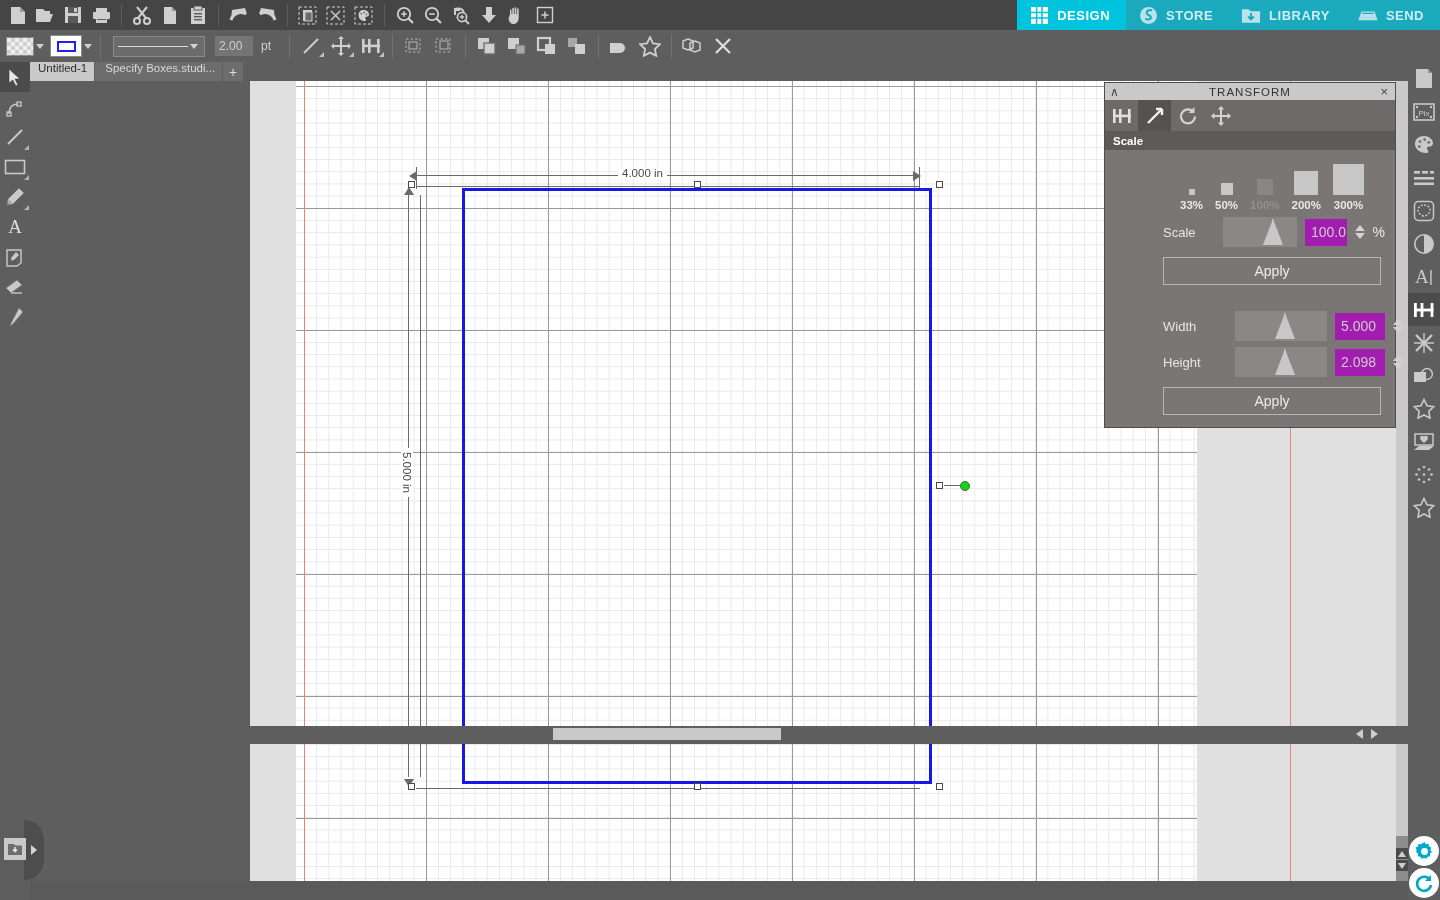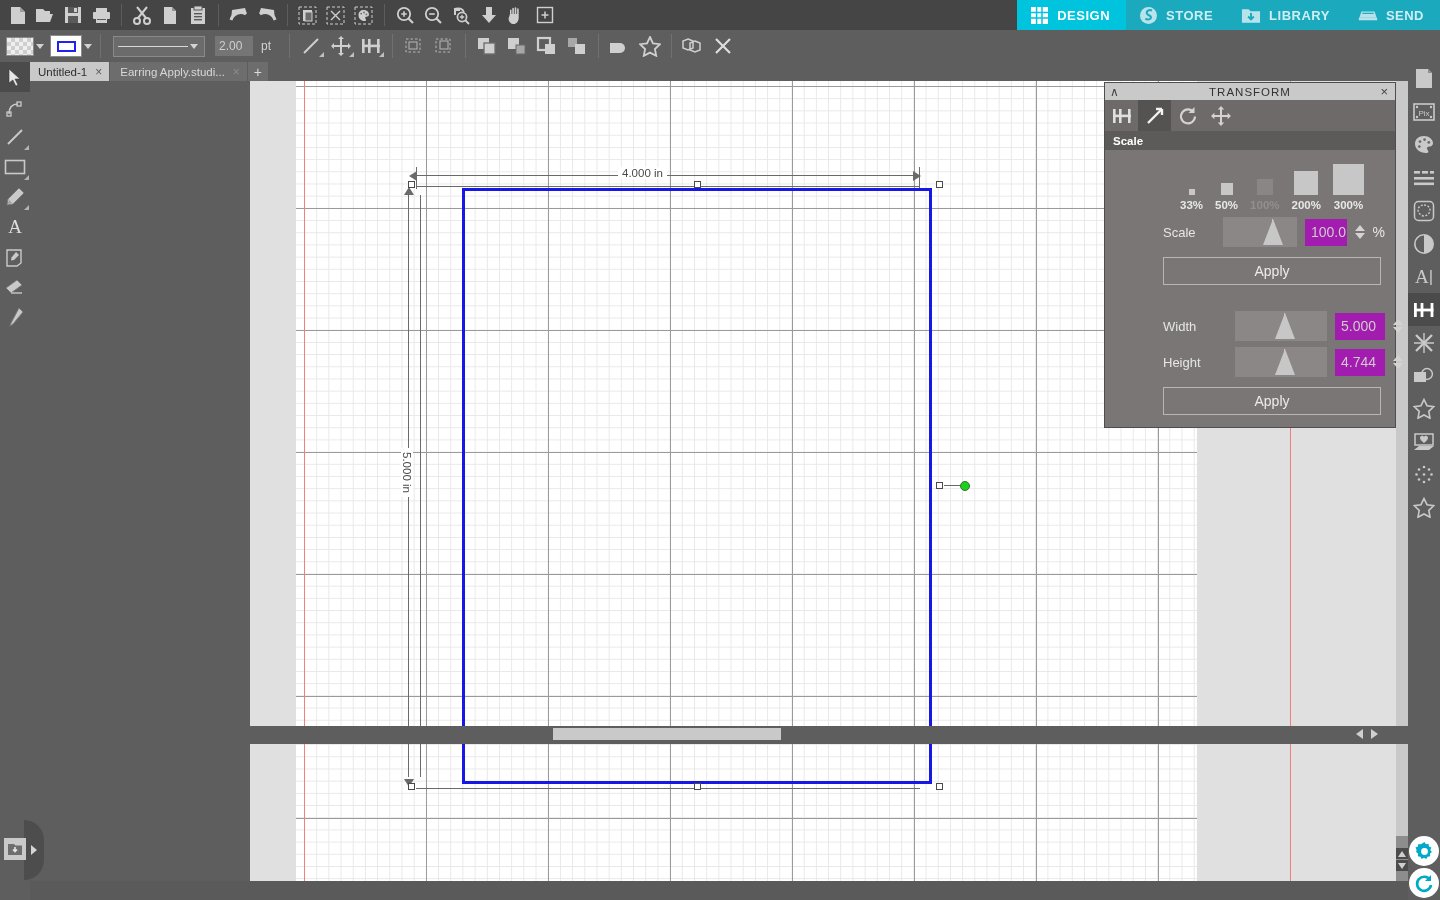--- a/index.html
+++ b/index.html
@@ -69,21 +69,21 @@
   .t2i { width:30px; height:26px; display:flex; align-items:center; justify-content:center; cursor:pointer; position:relative; }
   .t2i.corner:after{ content:""; position:absolute; right:2px; bottom:2px; border-left:5px solid transparent; border-top:5px solid transparent; border-right:5px solid #bfbfbf; border-bottom:0;}
 
   
   .tabstrip {
     position:absolute; left:0; top:62px; width:1440px; height:19px; background:#5e5e5e;
   }
   .tabs { display:flex; align-items:flex-end; height:19px; padding-left:28px; }
   .tab {
     height:19px; display:flex; align-items:center; gap:8px; padding:0 7px 0 10px;
-    font-size:11.5px; cursor:pointer; background:#6d6d6d; color:#d8d8d8; margin-right:1px;
+    font-size:11.5px; cursor:pointer; background:#6d6d6d; color:#d8d8d8; margin-right:1px;flex-direction:column;
   }
   .tab.active { background:#c9c9c9; color:#2e2e2e; }
   .tab .x { font-size:12px; color:#8e8e8e; }
   .tab.active .x { color:#5c5c5c; }
   .tab-add { width:20px; height:19px; display:flex; align-items:center; justify-content:center;
              background:#6d6d6d; color:#dcdcdc; font-size:14px; cursor:pointer; }
 
   
   .lefttools {
     position:absolute; left:0; top:62px; width:30px; height:838px; background:#5e5e5e;
@@ -517,21 +517,21 @@
     </div>
   </div>
 
   <div class="tabstrip">
     <div class="tabs">
       <div class="tab active">
         <span>Untitled-1</span>
         <span class="x">×</span>
       </div>
       <div class="tab">
-        <span>Earring Apply.studi...</span>
+        <span>Specify Boxes.studi...</span>
         <span class="x">×</span>
       </div>
       <div class="tab-add">+</div>
     </div>
   </div>
 
   <div class="lefttools">
     <div class="lti active">
       <svg width="14" height="19" viewBox="0 0 14 19">
           <path d="M1 1l11 10h-5l3 6-2.2 1-3-6L1 15z" fill="#e8e8e8" stroke="#3a3a3a" stroke-width=".6"></path>
@@ -754,21 +754,21 @@
               <i class="up"></i>
               <i class="dn"></i>
             </div>
           </div>
           <div class="row">
             <span class="lab">Height</span>
             <div class="slider" style="width:92px">
               <span class="thumb"></span>
               <span class="stem"></span>
             </div>
-            <div class="field">4.744</div>
+            <div class="field">2.098</div>
             <div class="spin">
               <i class="up"></i>
               <i class="dn"></i>
             </div>
           </div>
         </div>
         <div class="lockwrap">
           <svg width="24" height="56" viewBox="0 0 24 56">
             <path d="M2 10h12v16M2 46h12V30" stroke="#cfcbcb" stroke-width="1.5" fill="none"></path>
             <rect x="9" y="28" width="11" height="9" fill="#cfcbcb"></rect>

